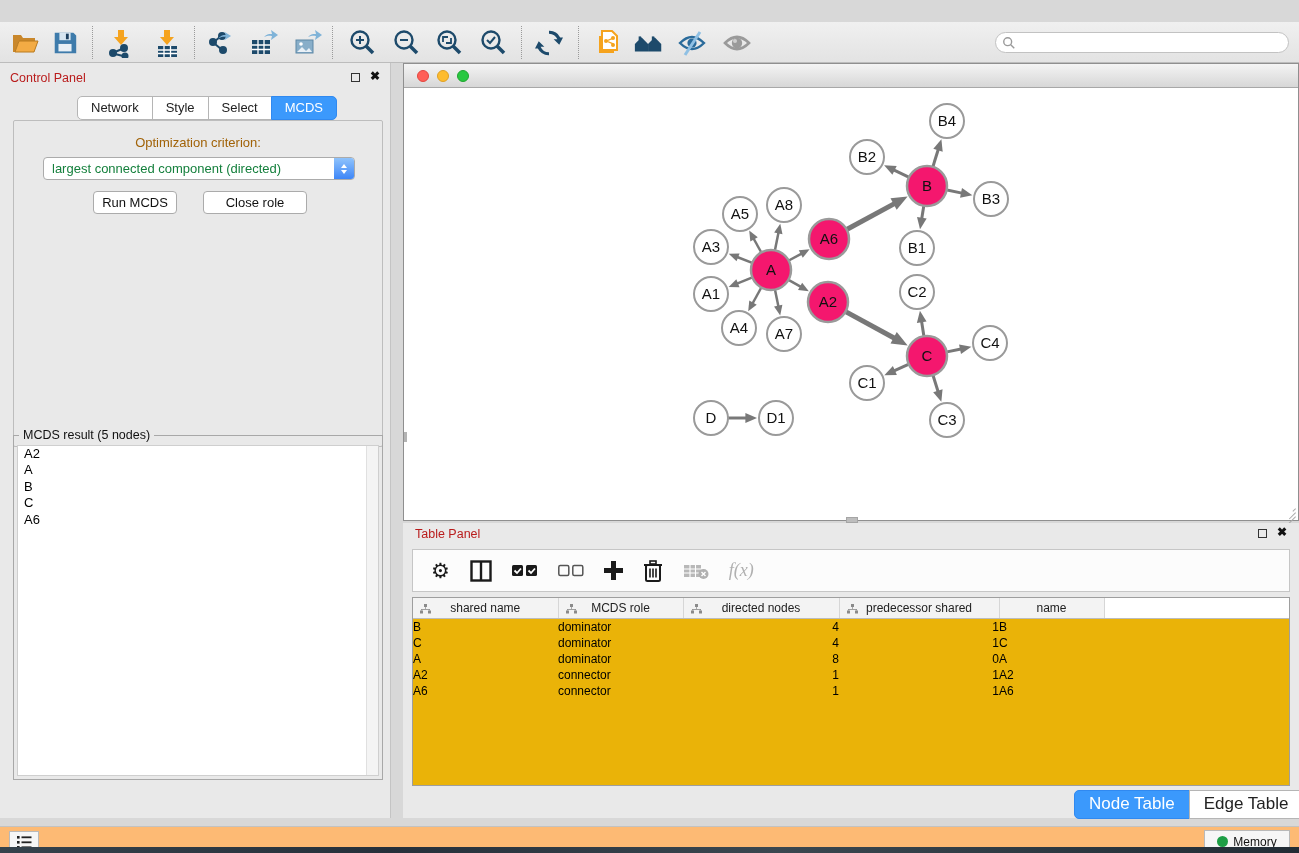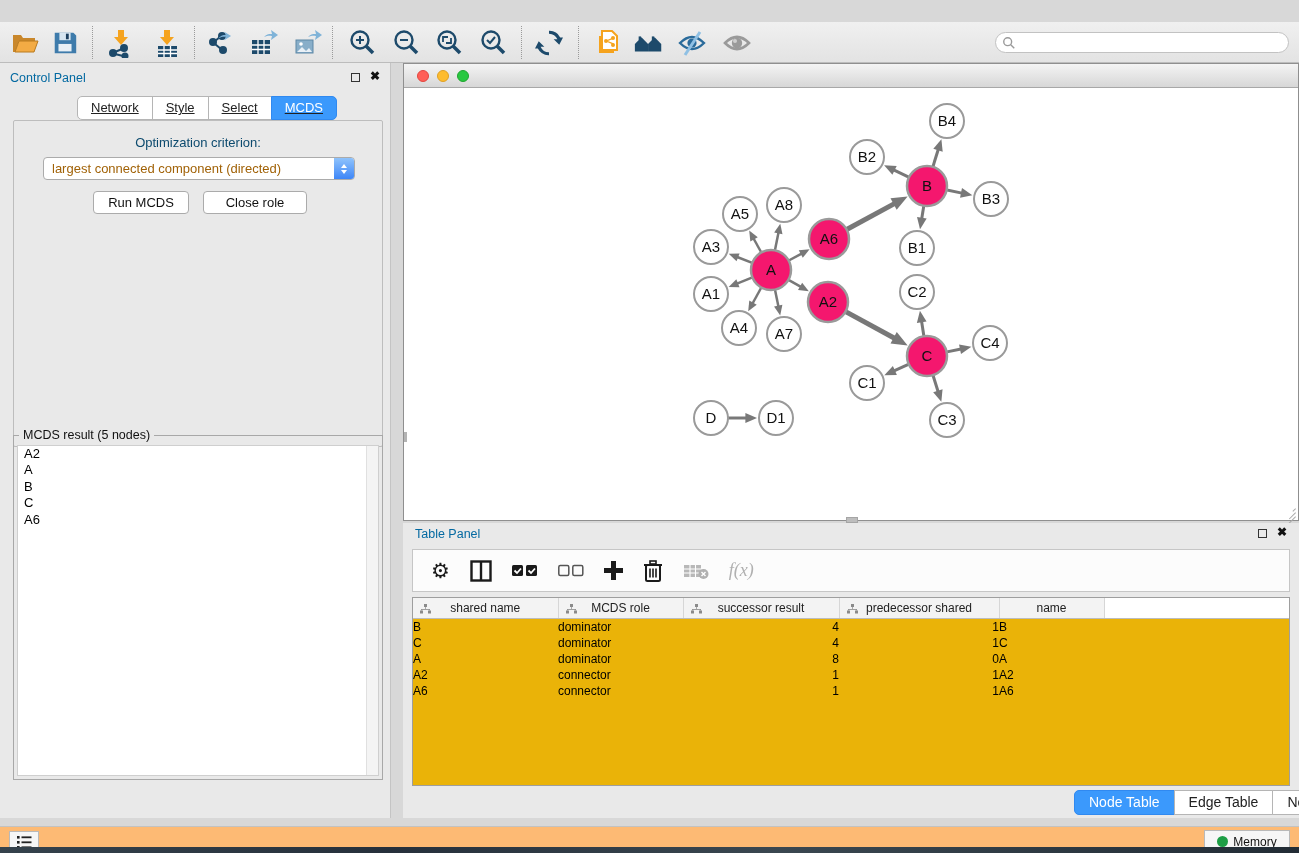--- a/index.html
+++ b/index.html
@@ -20,48 +20,48 @@
   
   .toolbar{position:absolute;left:0;top:22px;width:100%;height:41px;
     background:linear-gradient(#f0f0f0,#e3e3e3);border-bottom:1px solid #bcbcbc;box-sizing:border-box;}
   .tbtn{position:absolute;top:3px;width:38px;height:35px;display:flex;align-items:center;justify-content:center;cursor:default;}
   .tsep{position:absolute;top:4px;height:33px;border-left:1px dotted #9a9a9a;}
   .search{position:absolute;left:995px;top:10px;width:294px;height:21px;background:#fff;
     border:1px solid #c2c2c2;border-radius:11px;box-sizing:border-box;display:flex;align-items:center;padding-left:6px;}
   .search input{border:none;outline:none;flex:1;font-size:12px;background:transparent;font-family:"Liberation Sans",sans-serif;}
 
   
-  .panel-head{font-size:12.5px;color:#0369a1;}
+  .panel-head{font-size:12.5px;color:#b91c1c;}
   .float-ic{display:inline-block;width:9px;height:9px;border:1.5px solid #333;box-sizing:border-box;}
   .close-ic{font-size:12px;font-weight:bold;color:#111;line-height:9px;}
 
   
   .control-panel{position:absolute;left:0;top:63px;width:391px;height:755px;background:#e9e9e9;border-right:1px solid #c4c4c4;box-sizing:border-box;}
   .cp-title{position:absolute;left:10px;top:8px;}
   .cp-float{position:absolute;right:30px;top:10px;}
   .cp-close{position:absolute;right:10px;top:9px;}
   .seg{position:absolute;display:flex;}
   .seg .tab{background:#fff;border:1px solid #b5b5b5;margin-left:-1px;padding:3px 13px 4px;font-size:13px;color:#222;white-space:nowrap;}
   .seg .tab:first-child{border-radius:5px 0 0 5px;margin-left:0;}
   .seg .tab:last-child{border-radius:0 5px 5px 0;}
   .seg .tab.active{background:#3b99fc;border-color:#3089f0;color:#fff;}
-  .cp-tabs{left:77px;top:33px;text-decoration:underline;}
+  .cp-tabs{left:77px;top:33px;}
   .cp-box{position:absolute;left:13px;top:57px;width:370px;height:327px;border:1px solid #bdbdbd;border-radius:2px;box-sizing:border-box;}
-  .opt-label{position:absolute;left:0;width:100%;top:14px;text-align:center;font-size:13px;color:#0c4a6e;}
+  .opt-label{position:absolute;left:0;width:100%;top:14px;text-align:center;font-size:13px;color:#a16207;}
   .mac-select{position:absolute;left:29px;top:36px;width:312px;height:23px;background:#fff;border:1px solid #ababab;
     border-radius:4px;box-sizing:border-box;display:flex;align-items:center;}
-  .mac-select .val{flex:1;padding-left:8px;font-size:13px;color:#a16207;white-space:nowrap;overflow:hidden;}
+  .mac-select .val{flex:1;padding-left:8px;font-size:13px;color:#15803d;white-space:nowrap;overflow:hidden;}
   .mac-select .stepper{width:20px;height:100%;border-radius:0 3px 3px 0;background:linear-gradient(#8fc3fc,#3e86f7);
     display:flex;flex-direction:column;align-items:center;justify-content:center;gap:2px;}
   .chev{width:0;height:0;border-left:3.5px solid transparent;border-right:3.5px solid transparent;}
   .chev.up{border-bottom:4px solid #fff;}
   .chev.down{border-top:4px solid #fff;}
   .mac-btn{position:absolute;height:23px;background:#fff;border:1px solid #ababab;border-radius:4px;
     font-size:13px;color:#111;box-sizing:border-box;text-align:center;line-height:21px;}
-  .btn-run{left:79px;top:70px;width:96px;text-align:center;}
+  .btn-run{left:79px;top:70px;width:84px;text-align:center;}
   .btn-close{left:189px;top:70px;width:104px;}
   .result-group{position:absolute;left:13px;top:372px;width:370px;height:345px;border:1px solid #a8a8a8;box-sizing:border-box;}
   .result-legend{position:absolute;left:5px;top:-8px;background:#e9e9e9;padding:0 4px;font-size:12.5px;color:#111;}
   .result-list{position:absolute;left:3px;right:3px;top:9px;bottom:3px;background:#fff;border:1px solid #cfcfcf;overflow:hidden;}
   .result-list .scroll{position:absolute;right:0;top:0;bottom:0;width:11px;background:#f4f4f4;border-left:1px solid #e0e0e0;}
   .list-item{font-size:13px;line-height:16.4px;padding-left:6px;color:#000;}
 
   
   .net-window{position:absolute;left:403px;top:63px;width:896px;height:458px;background:#fff;
     border:1px solid #8f8f8f;box-sizing:border-box;}
@@ -91,21 +91,21 @@
   table.grid th{height:20px;background:#f3f3f3;border-bottom:1px solid #bcbcbc;border-right:1px solid #d6d6d6;
     font-weight:normal;color:#222;position:relative;text-align:center;padding:0;}
   table.grid th.filler{background:#fff;border-right:none;}
   table.grid th .hicon{position:absolute;left:7px;top:5px;}
   table.grid td{height:16px;padding:0;color:#000;white-space:nowrap;overflow:hidden;}
   td.c0{padding-left:15px;}
   td.c1{padding-left:8px;}
   td.num{text-align:right;padding-right:18px;}
   td.c4{padding-left:10px;}
   .tp-tabs{left:671px;top:267px;}
-  .tp-tabs .tab{padding:3px 14px 4px;font-size:14px;}
+  .tp-tabs .tab{padding:3px 14px 4px;font-size:17px;}
 
   
   .statusbar{position:absolute;left:0;top:826px;width:100%;height:43px;background:#fdba74;border-top:1px solid #c2c2c2;box-sizing:border-box;}
   .sb-left{position:absolute;left:9px;top:4px;width:28px;height:21px;background:#f6f6f6;border:1px solid #b9b9b9;
     display:flex;align-items:center;justify-content:center;}
   .sb-mem{position:absolute;right:9px;top:3px;width:86px;height:23px;background:#f6f6f6;border:1px solid #b9b9b9;
     display:flex;align-items:center;justify-content:center;gap:5px;font-size:12px;color:#111;box-sizing:border-box;}
   .mem-dot{width:11px;height:11px;border-radius:50%;background:#1d9e45;}
   .desktop-strip{position:absolute;left:0;top:847px;width:100%;height:6px;
     background:linear-gradient(90deg,#35424c,#26303b 30%,#3a4750 60%,#222c35);}
@@ -494,21 +494,21 @@
                   </svg></span><span>MCDS role</span></th>
             <th><span class="hicon"><svg width="11" height="10" viewBox="0 0 11 10">
                     <g fill="#8a8a8a">
                       <rect x="4" y="0" width="3" height="3"></rect>
                       <rect x="0" y="6.5" width="3" height="3"></rect>
                       <rect x="8" y="6.5" width="3" height="3"></rect>
                       <path d="M5.2 3h.7v2h-.7z"></path>
                       <path d="M1.2 5h8.7v.8H1.2z"></path>
                       <path d="M1.2 5h.7v1.6h-.7zM9.2 5h.7v1.6h-.7z"></path>
                     </g>
-                  </svg></span><span>successor result</span></th>
+                  </svg></span><span>directed nodes</span></th>
             <th><span class="hicon"><svg width="11" height="10" viewBox="0 0 11 10">
                     <g fill="#8a8a8a">
                       <rect x="4" y="0" width="3" height="3"></rect>
                       <rect x="0" y="6.5" width="3" height="3"></rect>
                       <rect x="8" y="6.5" width="3" height="3"></rect>
                       <path d="M5.2 3h.7v2h-.7z"></path>
                       <path d="M1.2 5h8.7v.8H1.2z"></path>
                       <path d="M1.2 5h.7v1.6h-.7zM9.2 5h.7v1.6h-.7z"></path>
                     </g>
                   </svg></span><span>predecessor shared</span></th>

